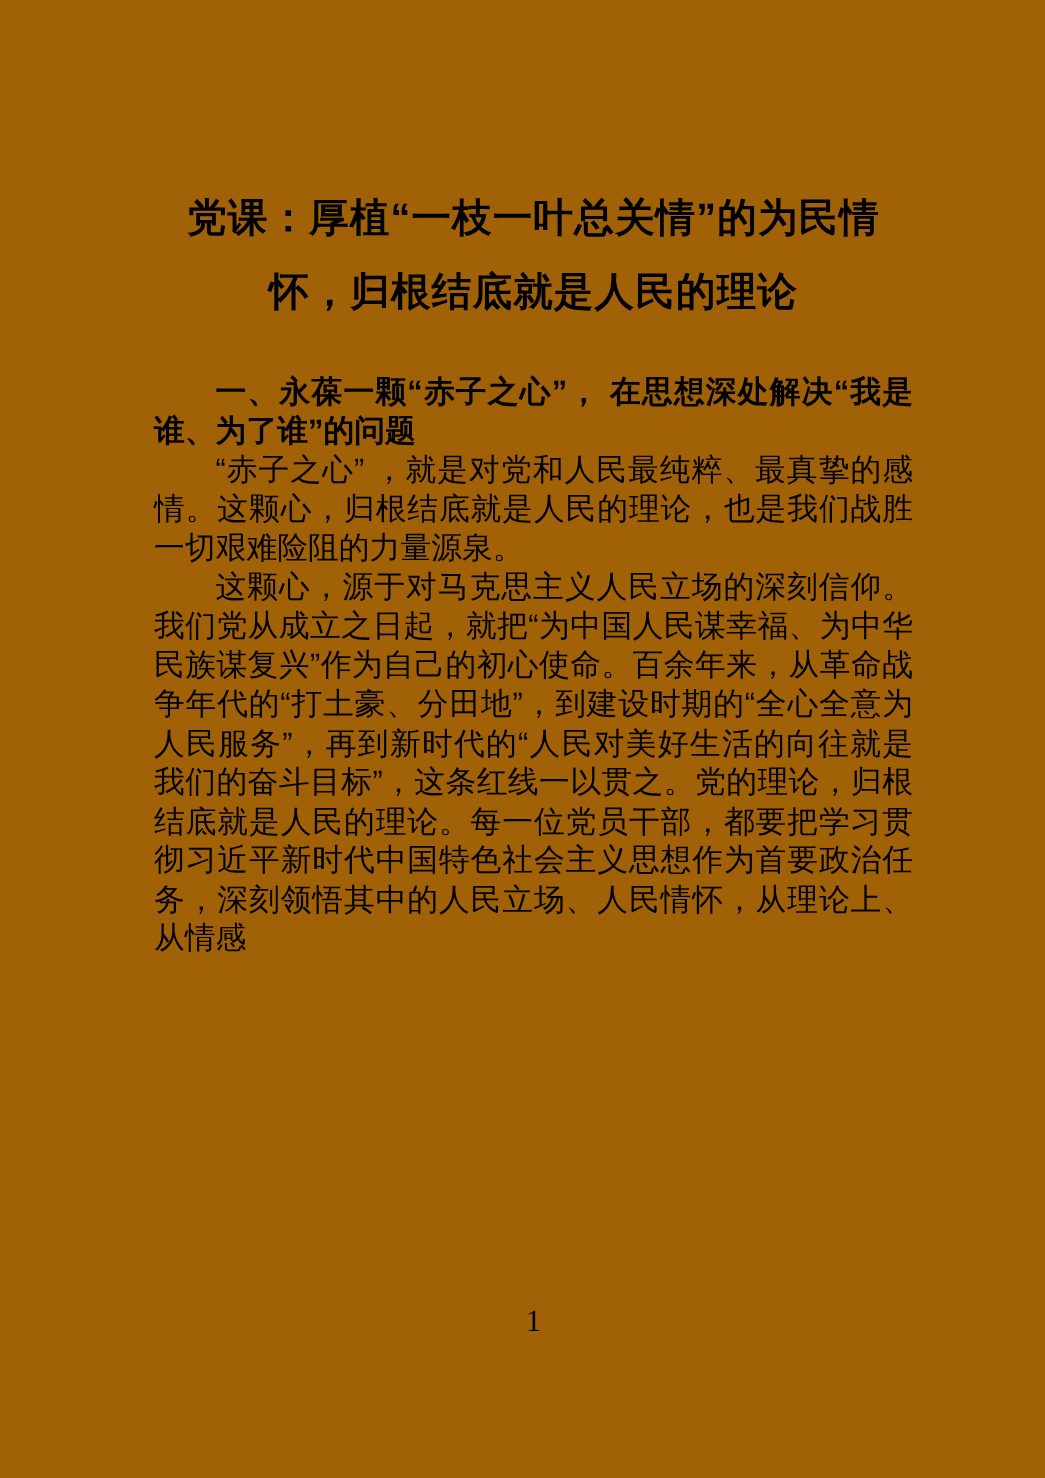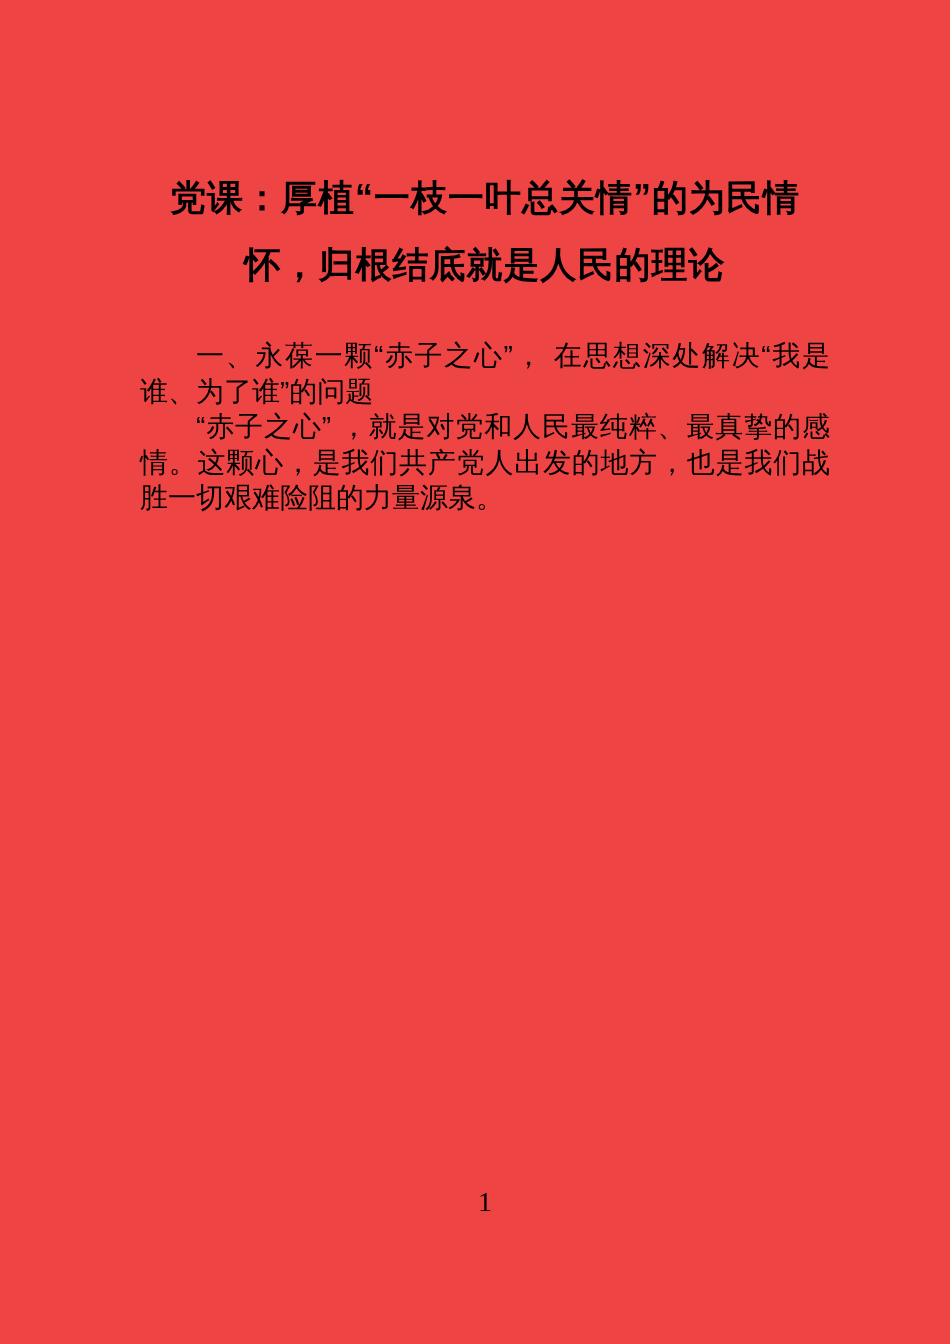--- a/index.html
+++ b/index.html
@@ -4,21 +4,21 @@
 <style>
   html, body {
     margin: 0;
     padding: 0;
     background: #ffffff;
   }
   .page {
     position: relative;
     width: 950px;
     height: 1344px;
-    background: #ef4444;
+    background: #a16207;
     box-sizing: border-box;
     padding: 164px 120px 0 140px;
     overflow: hidden;
     color: #000000;
   }
   .doc-title {
     margin: 0;
     font-family: "Liberation Sans", sans-serif;
     font-weight: bold;
     font-size: 36px;
@@ -42,21 +42,21 @@
     margin: 0;
     padding: 0;
   }
   .salutation {
     text-indent: 0;
   }
   .para {
     text-indent: 2em;
   }
   .section-heading {
-    font-weight: normal;
+    font-weight: bold;
   }
   .page-footer {
     position: absolute;
     top: 1186px;
     left: 140px;
     width: 690px;
     text-align: center;
     font-family: "Liberation Serif", serif;
     font-size: 28px;
     color: #000000;
@@ -70,19 +70,20 @@
   <h1 class="doc-title">
     <span class="title-line">党课：厚植“一枝一叶总关情”的为民情</span>
     <span class="title-line">怀，归根结底就是人民的理论</span>
   </h1>
 
   <div class="doc-body">
 
 
     <p class="para section-heading">一、永葆一颗“赤子之心”， 在思想深处解决“我是谁、为了谁”的问题</p>
 
-    <p class="para">“赤子之心” ，就是对党和人民最纯粹、最真挚的感情。这颗心，是我们共产党人出发的地方，也是我们战胜一切艰难险阻的力量源泉。</p>
+    <p class="para">“赤子之心” ，就是对党和人民最纯粹、最真挚的感情。这颗心，归根结底就是人民的理论，也是我们战胜一切艰难险阻的力量源泉。</p>
 
+    <p class="para">这颗心，源于对马克思主义人民立场的深刻信仰。我们党从成立之日起，就把“为中国人民谋幸福、为中华民族谋复兴”作为自己的初心使命。百余年来，从革命战争年代的“打土豪、分田地”，到建设时期的“全心全意为人民服务”，再到新时代的“人民对美好生活的向往就是我们的奋斗目标”，这条红线一以贯之。党的理论，归根结底就是人民的理论。每一位党员干部，都要把学习贯彻习近平新时代中国特色社会主义思想作为首要政治任务，深刻领悟其中的人民立场、人民情怀，从理论上、从情感</p>
   </div>
 
   <div class="page-footer">1</div>
 
 </div>
 
 </body></html>

